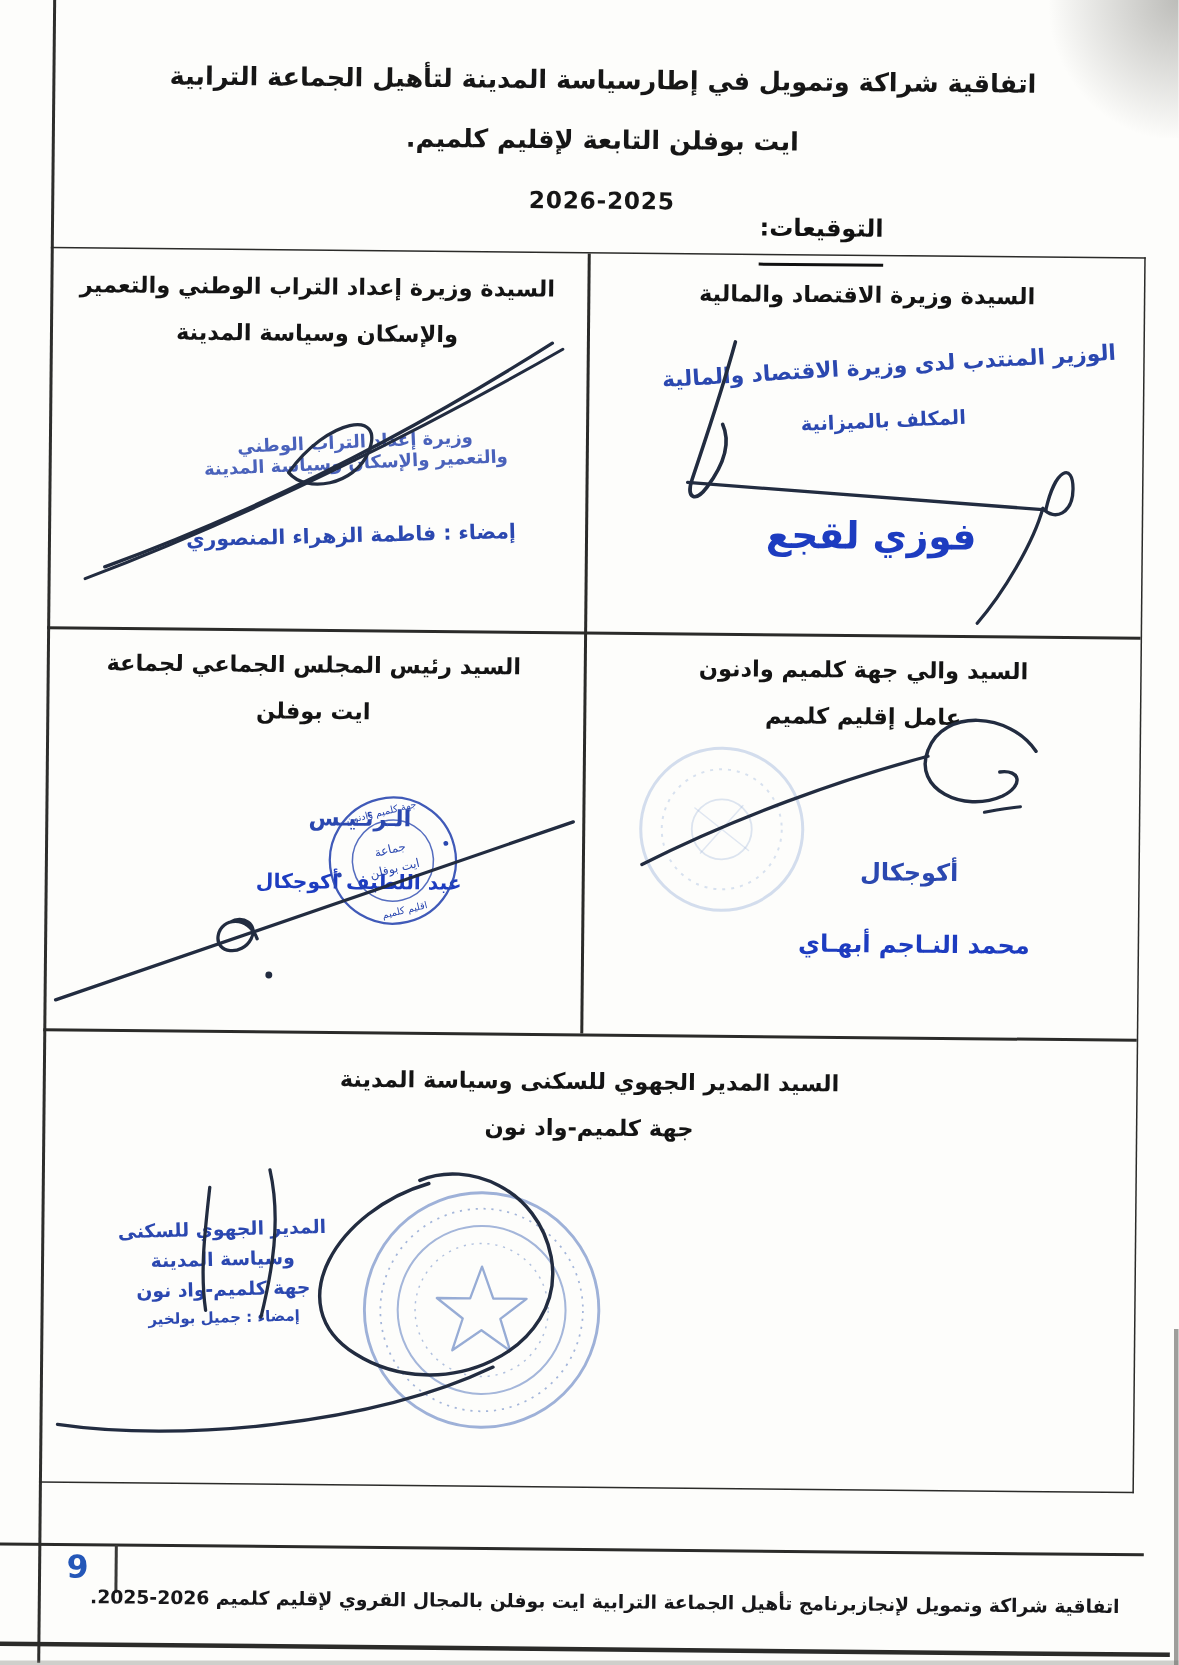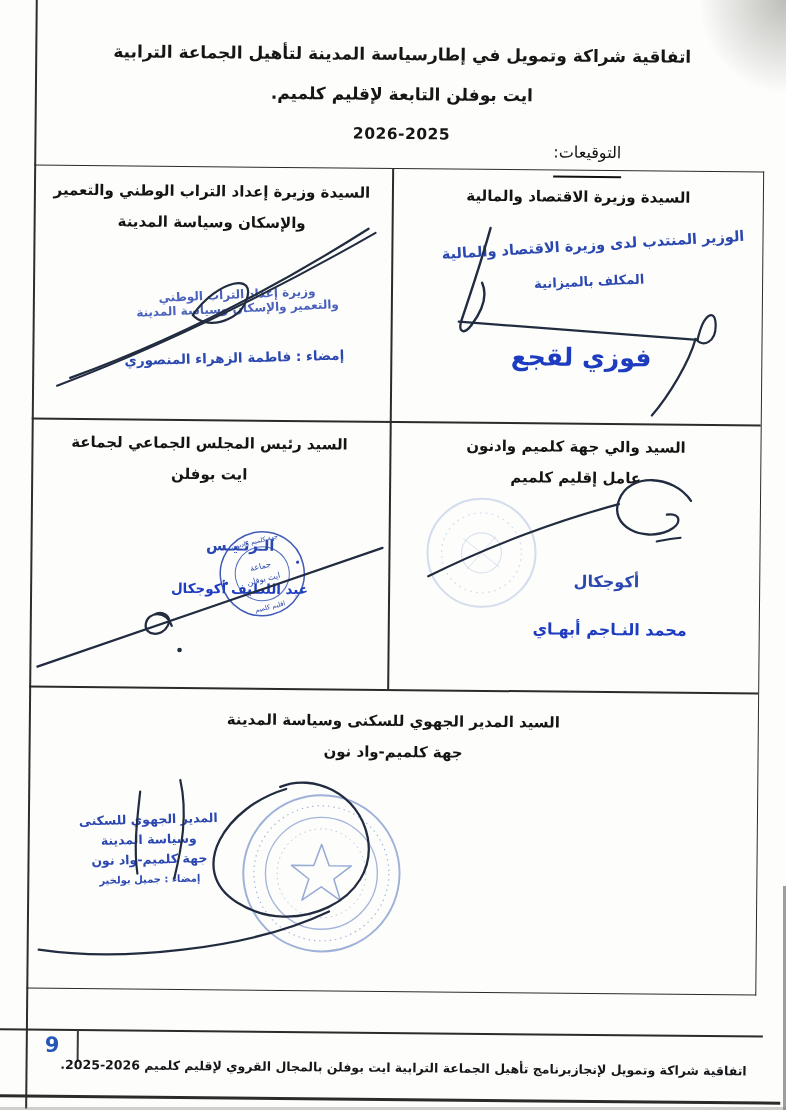--- a/index.html
+++ b/index.html
@@ -8,21 +8,21 @@
     background:#fdfdfb;
     font-family:"DejaVu Sans",sans-serif;
     color:#1d1d1d;
   }
   .scan{position:absolute;inset:0;transform:rotate(.55deg);transform-origin:50% 45%;}
   
   .title-block{position:absolute;top:34px;left:60px;right:50px;text-align:center;}
   .title-line{font-weight:bold;font-size:17px;line-height:40px;color:#161616;}
   .title-line.years{font-size:15.5px;letter-spacing:.5px;}
   .sign-heading{
-    position:absolute;top:141px;right:168px;font-size:16px;font-weight:normal;color:#111;
+    position:absolute;top:141px;right:200px;font-size:16px;font-weight:bold;color:#111;
     border-bottom:2px solid #111;padding-bottom:14px;
   }
   
   .margin-line{position:absolute;left:31px;top:-8px;height:1120px;width:1.6px;background:#2e2e2c;}
   
   .sig-table{
     position:absolute;left:31px;top:168px;width:729px;height:822px;
     border:1.6px solid #2b2b29;border-left:none;background:transparent;
   }
   .vline{position:absolute;top:0;height:520px;right:369px;width:1.6px;background:#2b2b29;}

